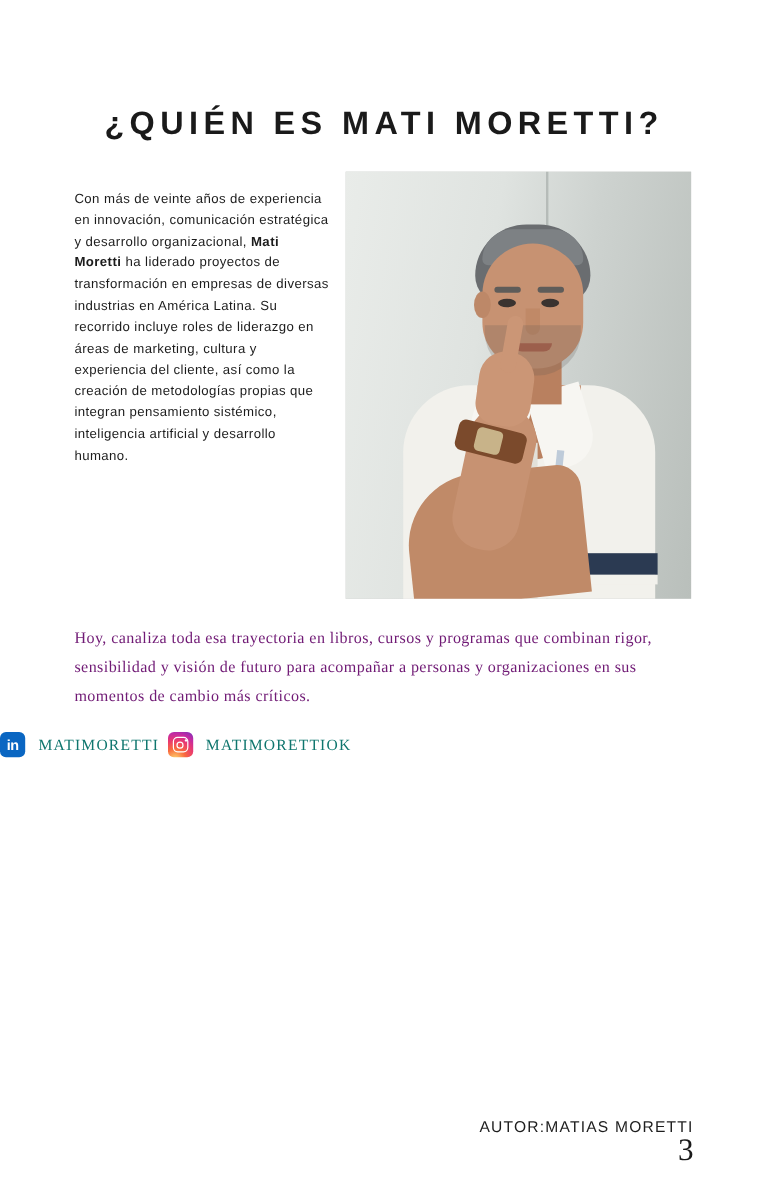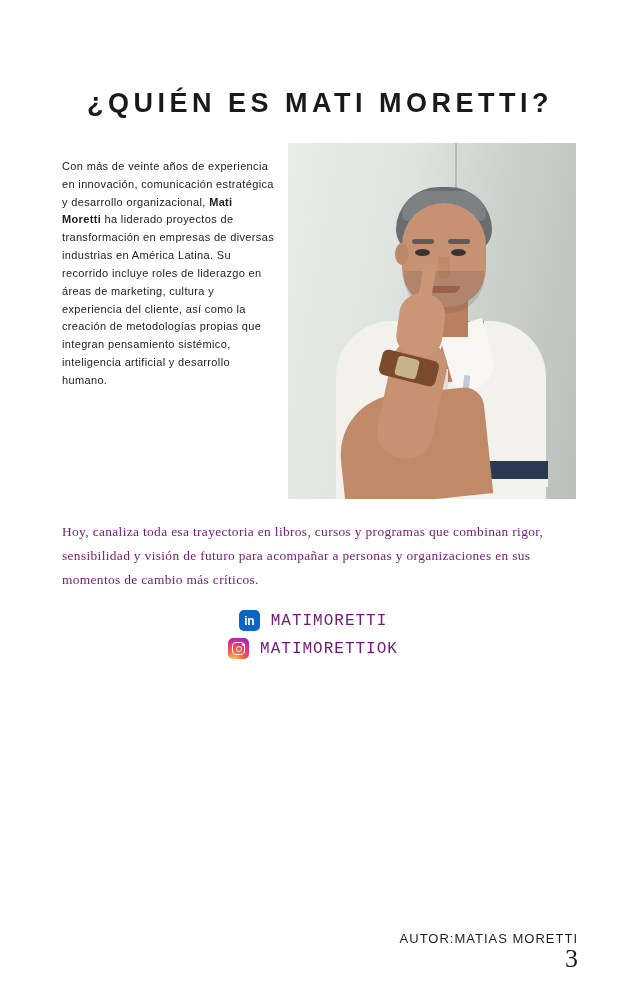--- a/index.html
+++ b/index.html
@@ -310,35 +310,34 @@
     letter-spacing: 0.35px;
   }
 
   
   .social {
     position: absolute;
     top: 610px;
     left: 0;
     width: 578px;
     display: flex;
-    flex-direction: column;
-    align-items: center;
+    flex-direction: row;
+    align-items: flex-start;
     gap: 7px;
-    margin-left: 24px;
   }
   .social-row {
     display: flex;
     align-items: center;
     gap: 11px;
   }
   .social-label {
-    font-family: Liberation Mono, monospace;
-    font-size: 16px;
+    font-family: Liberation Serif, serif;
+    font-size: 13px;
     letter-spacing: 1px;
-    color: #701a75;
+    color: #0f766e;
   }
   .ic {
     width: 21px;
     height: 21px;
     border-radius: 5px;
     position: relative;
     flex: 0 0 auto;
   }
   .ic-li { background: #0a66c2; }
   .ic-li .li-in {

